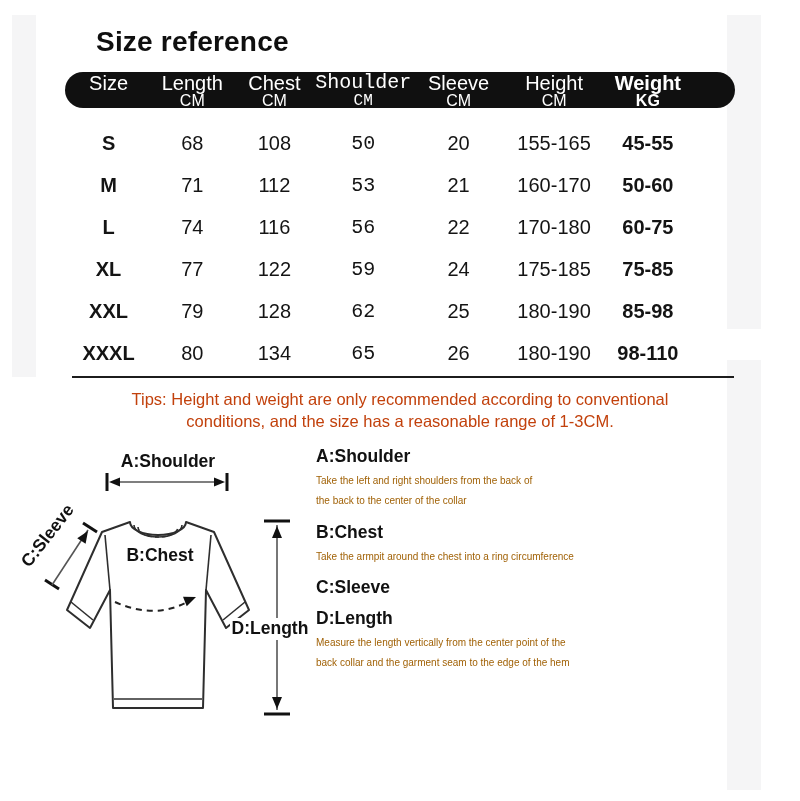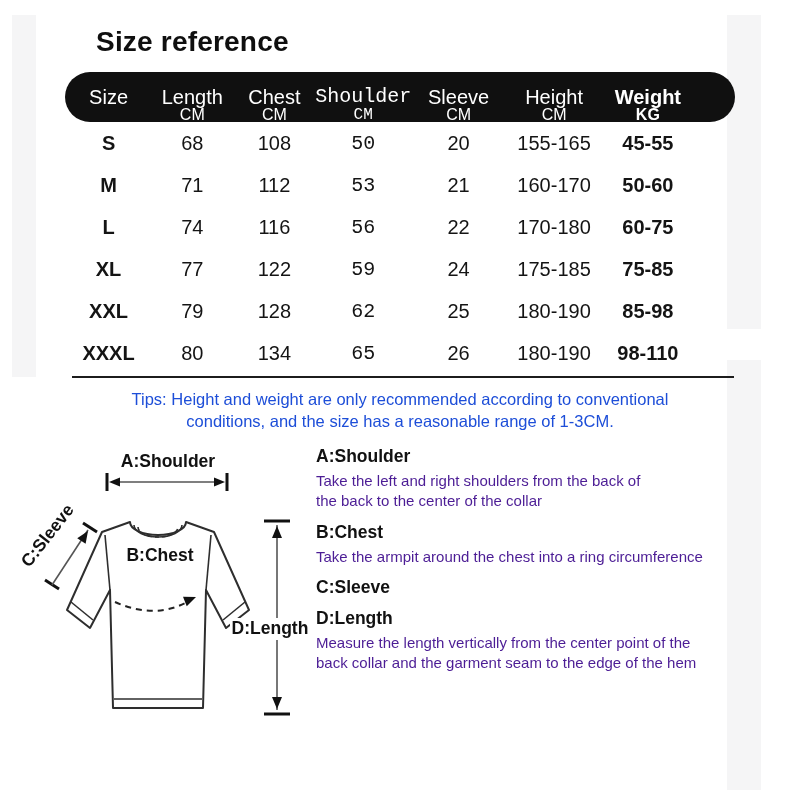--- a/index.html
+++ b/index.html
@@ -6,52 +6,52 @@
   .page{position:relative;width:800px;height:801px;background:#ffffff;overflow:hidden;
         font-family:"Liberation Sans","DejaVu Sans",sans-serif;color:#111;}
   .strip{position:absolute;background:#f5f5f6;}
   .strip-left{left:12px;top:15px;width:24px;height:362px;}
   .strip-right-top{left:727px;top:15px;width:34px;height:314px;}
   .strip-right-bottom{left:727px;top:360px;width:34px;height:430px;}
 
   .title{position:absolute;left:88px;top:18px;margin:8px;font-size:28px;font-weight:bold;
          letter-spacing:0.2px;color:#0f0f0f;}
 
-  .thead{position:absolute;left:65px;top:72px;width:670px;height:50px;background:#101010;
+  .thead{position:absolute;left:65px;top:72px;width:670px;height:36px;background:#101010;
          border-radius:26px;display:flex;align-items:flex-end;}
   .th{display:flex;flex-direction:column;align-items:center;justify-content:center;}
   .th-label{color:#ffffff;font-size:20px;line-height:22px;}
   .th-unit{color:#ffffff;font-size:16px;line-height:14px;height:14px;}
 
   .tbody{position:absolute;left:65px;top:122px;width:670px;}
   .tr{display:flex;align-items:center;height:42px;}
   .td{text-align:center;font-size:20px;color:#141414;}
   .size-cell{font-weight:bold;}
   .col0{width:13%;}.col1{width:12%;}.col2{width:12.5%;}.col3{width:14%;font-family:Liberation Mono, monospace;}
   .col4{width:14.5%;}.col5{width:14%;}.col6{width:14%;font-weight:bold;}
 
   .table-underline{position:absolute;left:72px;top:376px;width:662px;height:2px;background:#1c1c1c;}
 
   .tips{position:absolute;left:0;top:388px;width:800px;margin:0;text-align:center;
-        white-space:pre-line;font-size:16.5px;line-height:1.34;color:#1d4ed8;}
+        white-space:pre-line;font-size:16.5px;line-height:1.34;color:#c2410c;}
 
   .diagram{position:absolute;left:18px;top:442px;}
   .diagram text{font-family:"Liberation Sans","DejaVu Sans",sans-serif;fill:#111;}
   .meas{stroke:#555;stroke-width:1.6;fill:none;}
   .meas-bar{stroke:#111;stroke-width:3;fill:none;}
   .shirt{fill:#ffffff;stroke:#2e2e2e;stroke-width:2;stroke-linejoin:round;}
   .shirt-detail{fill:none;stroke:#2e2e2e;stroke-width:1.6;}
   .arrow{fill:#111;}
   .dashed{fill:none;stroke:#222;stroke-width:2;stroke-dasharray:6 5;}
   .diag-label{font-size:17.5px;font-weight:bold;}
 
   .guide{position:absolute;left:316px;top:446px;width:452px;}
   .guide-item{margin:0 0 10px 0;}
   .guide-label{margin:0 0 4px 0;font-size:17.5px;line-height:21px;font-weight:bold;color:#111;}
-  .guide-desc{margin:0;font-size:15px;line-height:20.25px;color:#4c1d95;white-space:pre-line;}
+  .guide-desc{margin:0;font-size:10px;line-height:20.25px;color:#a16207;white-space:pre-line;}
 </style>
 </head>
 <body>
 
 <div class="page">
 
   <div class="strip strip-left"></div>
   <div class="strip strip-right-top"></div>
   <div class="strip strip-right-bottom"></div>
 

